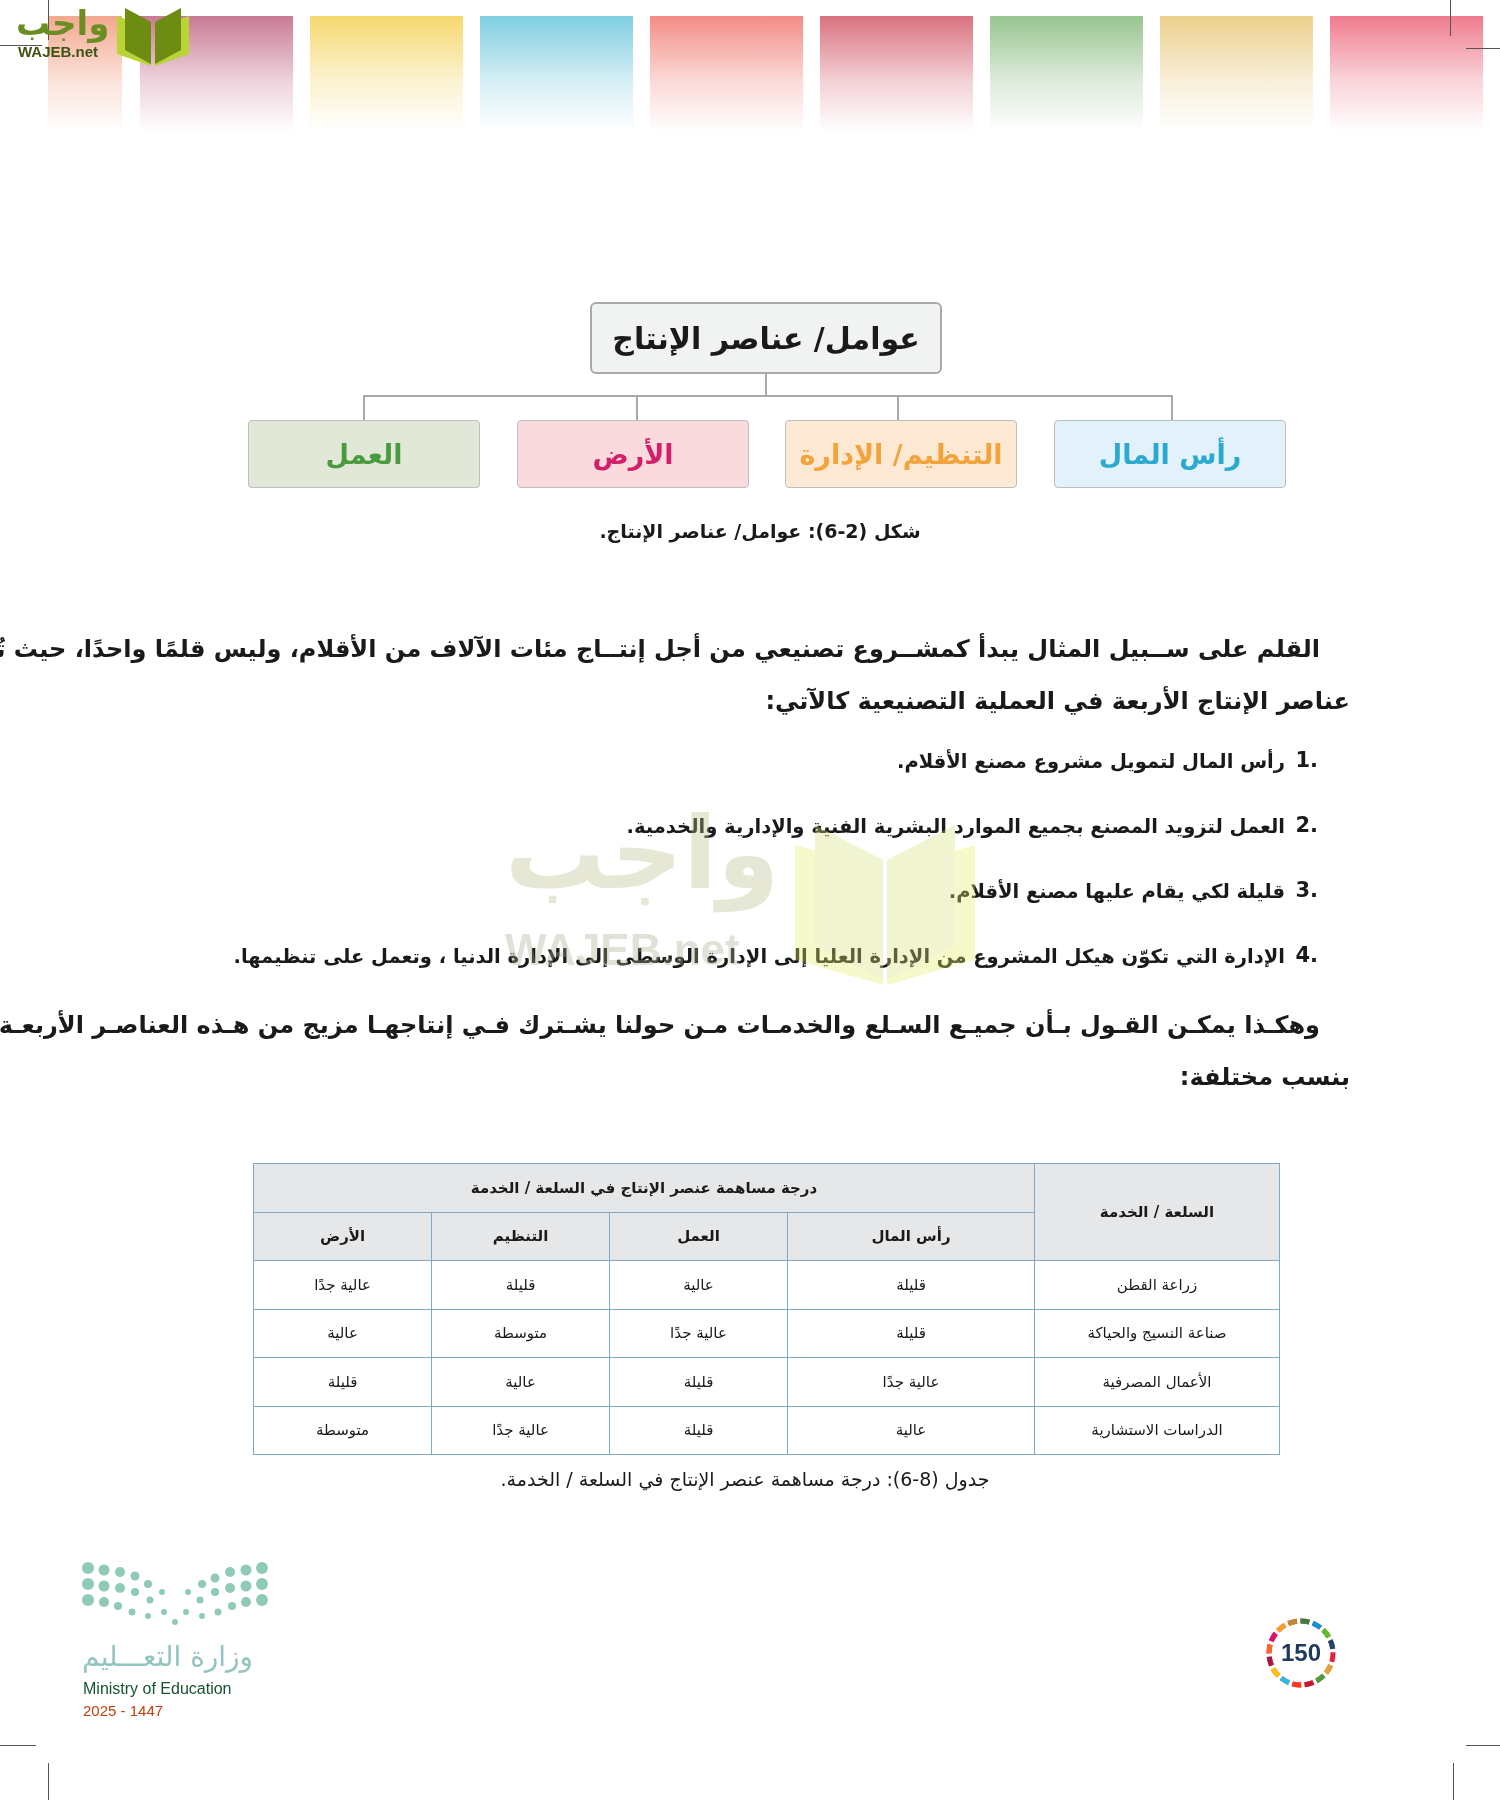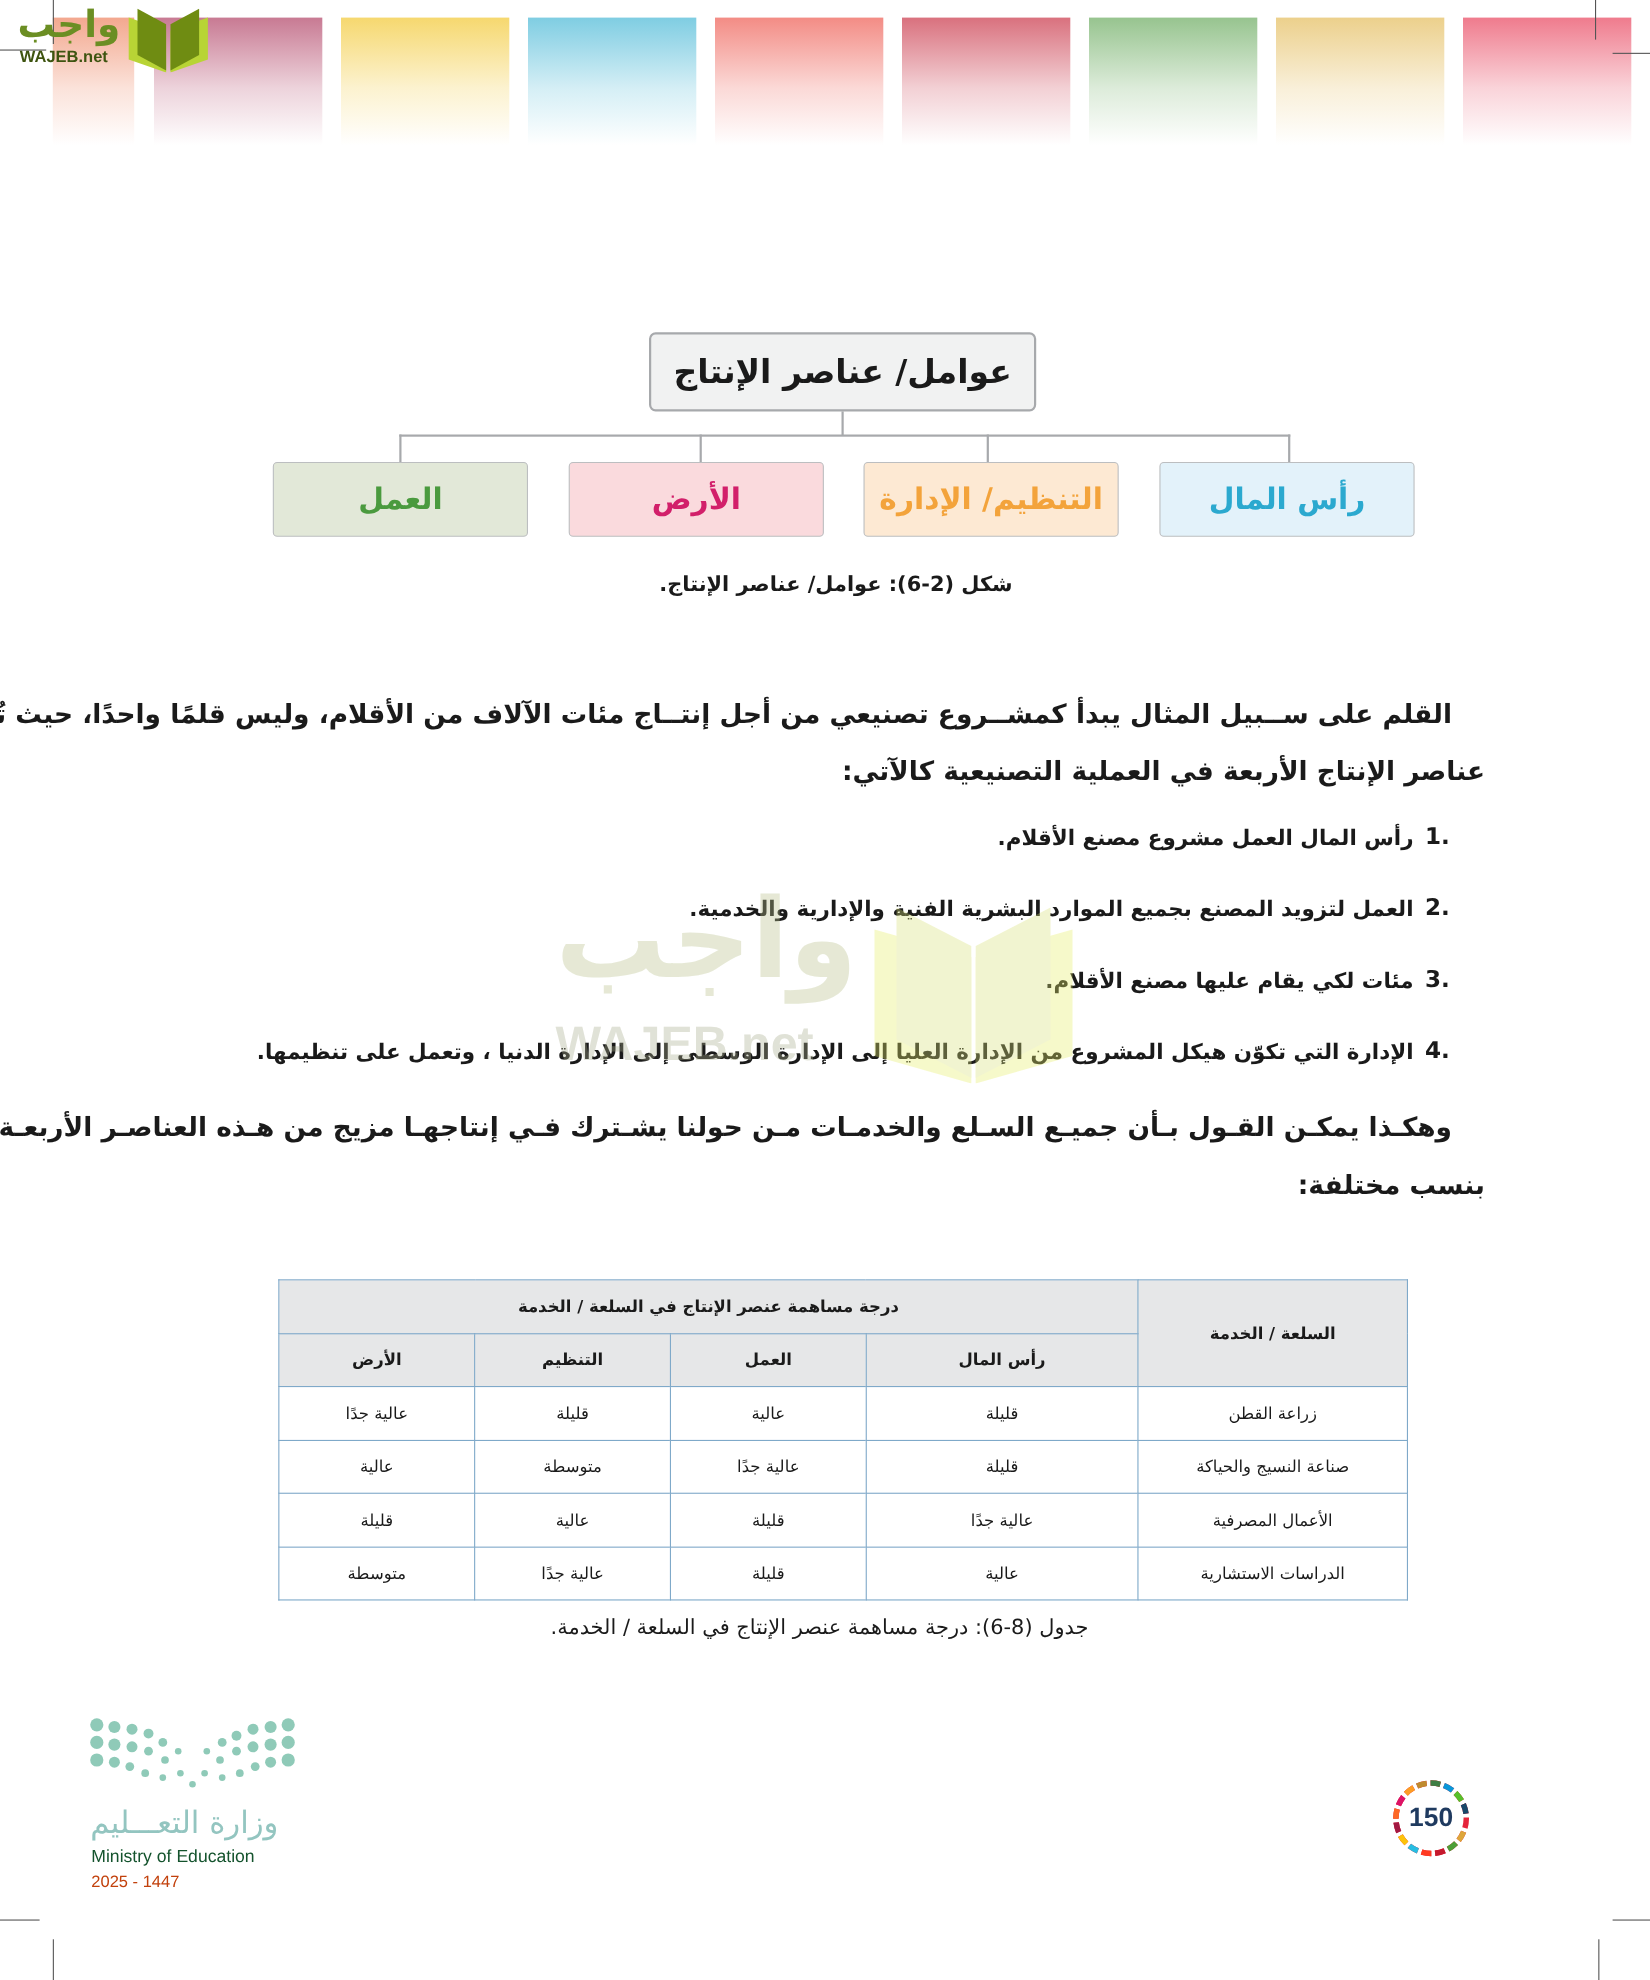--- a/index.html
+++ b/index.html
@@ -129,27 +129,27 @@
     </div>
 </div>
 
 <div class="caption" style="left:560px; top:520px; width:400px;">شكل (2-6): عوامل/ عناصر الإنتاج.</div>
 
 <div class="para" style="top:634px; right:180px;">القلم على ســبيل المثال يبدأ كمشــروع تصنيعي من أجل إنتــاج مئات الآلاف من الأقلام، وليس قلمًا واحدًا، حيث تُســتخدم</div>
 <div class="para" style="top:686px; right:150px;">عناصر الإنتاج الأربعة في العملية التصنيعية كالآتي:</div>
 
 <div>
   <span class="list-num" style="top:748px; right:182px;">1.</span>
-  <span class="list-item" style="top:750px; right:215px;">رأس المال العمل مشروع مصنع الأقلام.</span>
+  <span class="list-item" style="top:750px; right:215px;">رأس المال لتمويل مشروع مصنع الأقلام.</span>
 
   <span class="list-num" style="top:813px; right:182px;">2.</span>
   <span class="list-item" style="top:815px; right:215px;">العمل لتزويد المصنع بجميع الموارد البشرية الفنية والإدارية والخدمية.</span>
 
   <span class="list-num" style="top:878px; right:182px;">3.</span>
-  <span class="list-item" style="top:880px; right:215px;">مئات لكي يقام عليها مصنع الأقلام.</span>
+  <span class="list-item" style="top:880px; right:215px;">قليلة لكي يقام عليها مصنع الأقلام.</span>
 
   <span class="list-num" style="top:943px; right:182px;">4.</span>
   <span class="list-item" style="top:945px; right:215px;">الإدارة التي تكوّن هيكل المشروع من الإدارة العليا إلى الإدارة الوسطى إلى الإدارة الدنيا ، وتعمل على تنظيمها.</span>
 </div>
 
 <div class="para" style="top:1010px; right:180px;">وهكـذا يمكـن القـول بـأن جميـع السـلع والخدمـات مـن حولنا يشـترك فـي إنتاجهـا مزيج من هـذه العناصـر الأربعـة، ولكن</div>
 <div class="para" style="top:1062px; right:150px;">بنسب مختلفة:</div>
 
 <div class="wm" style="left:505px; top:815px; width:480px; height:160px; opacity:0.35;">
   <span style="position:absolute; left:0; top:-20px; font-size:100px; font-weight:bold; color:#b8c08a; direction:rtl;">واجب</span>

